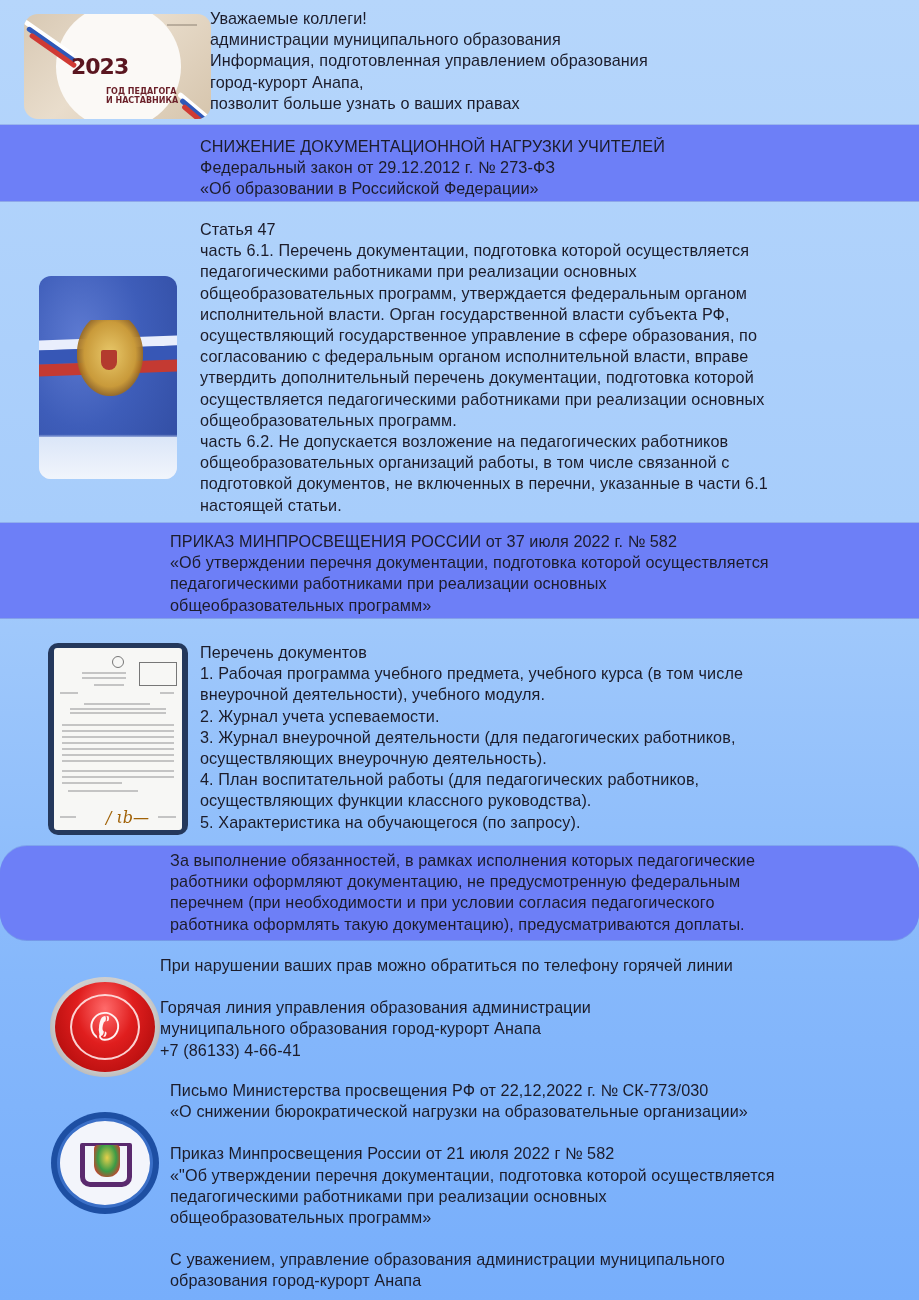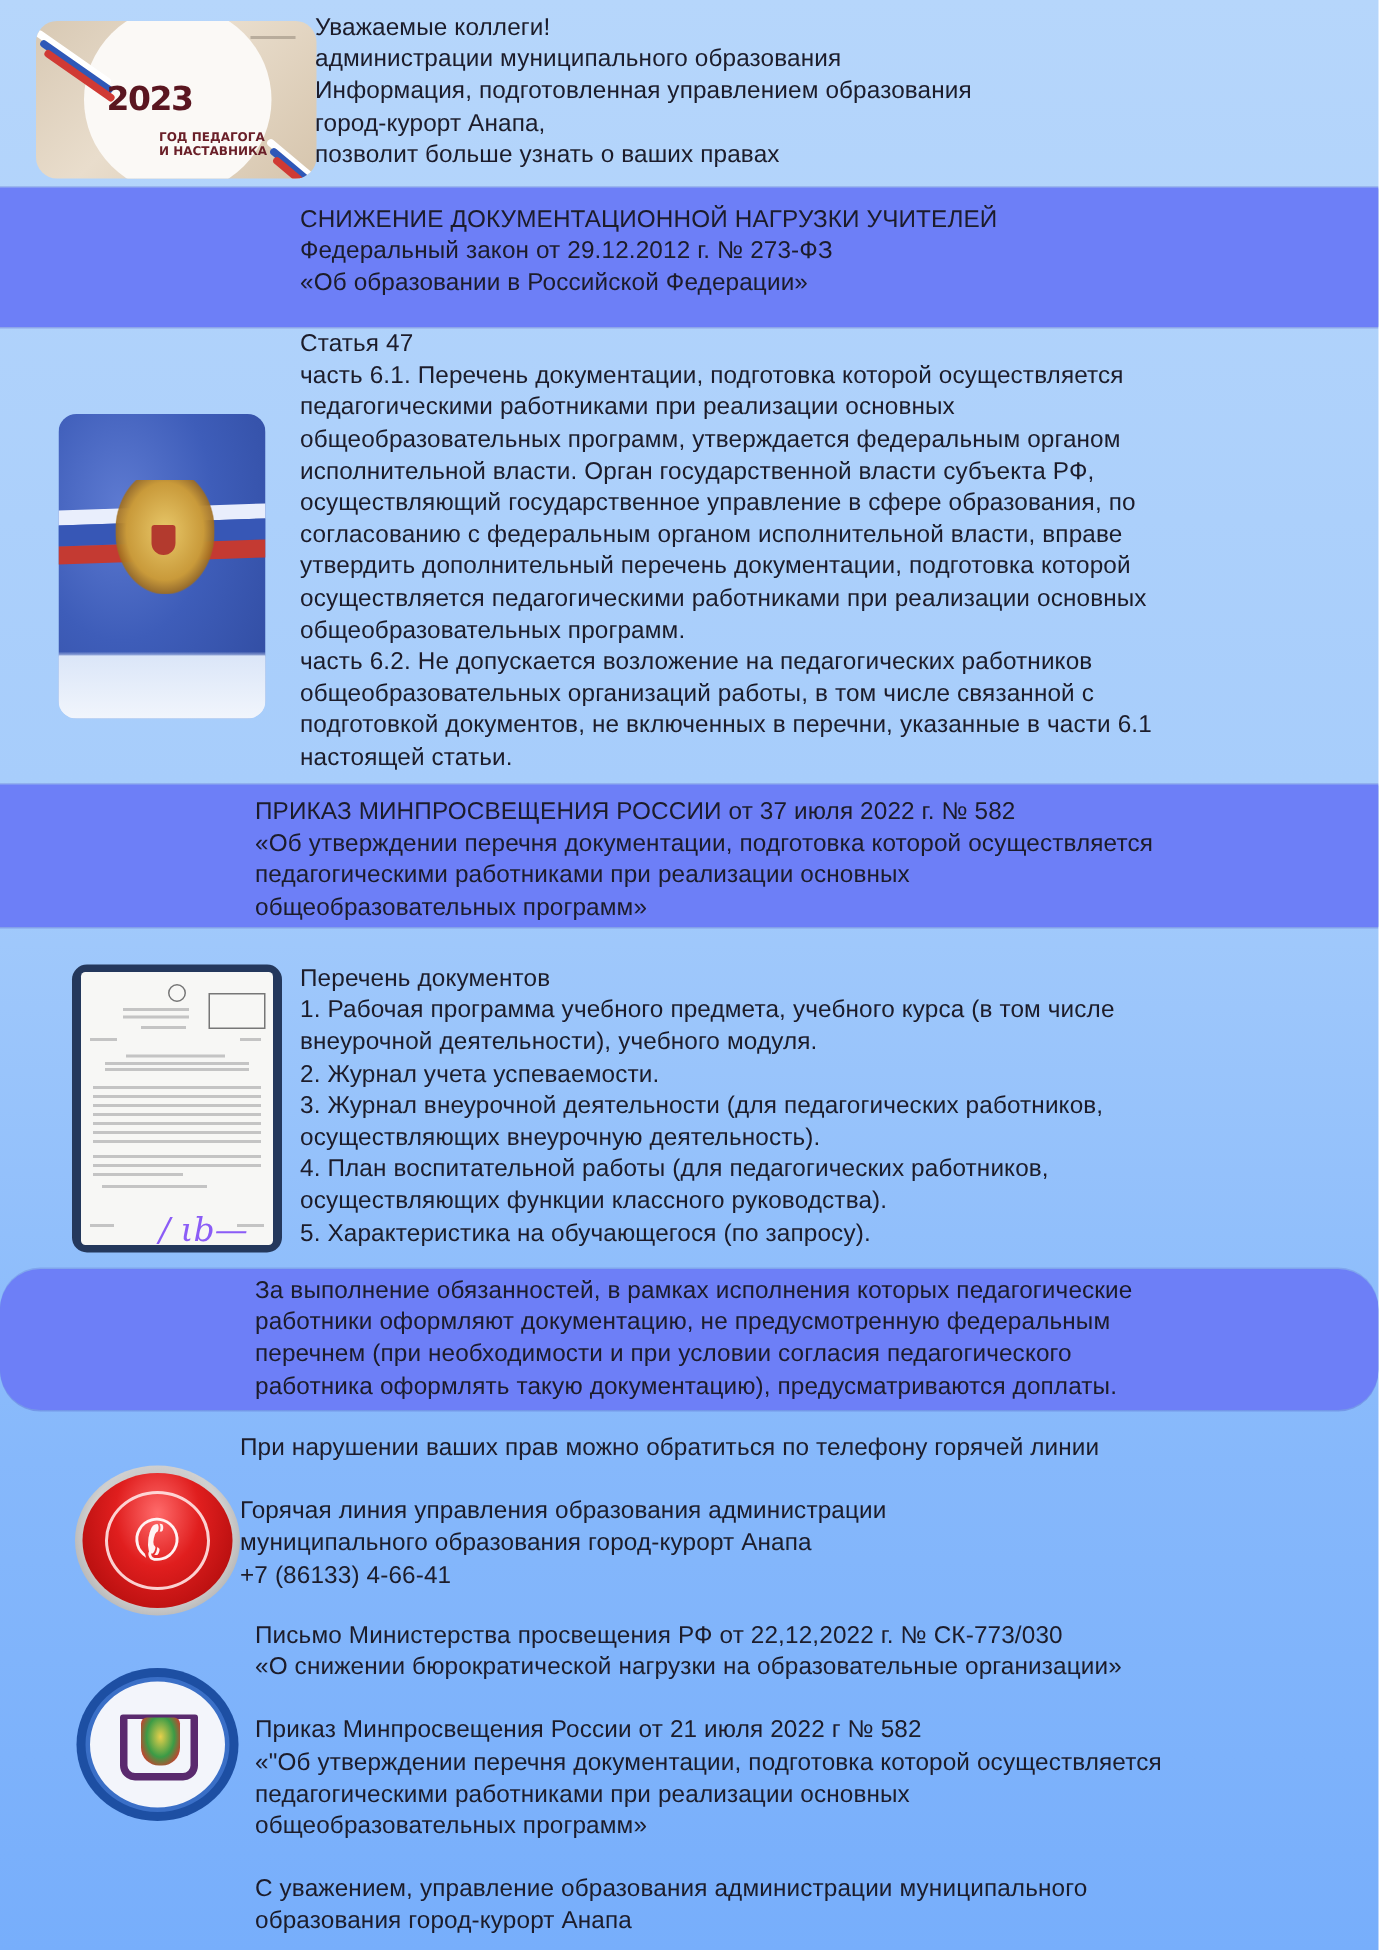--- a/index.html
+++ b/index.html
@@ -72,21 +72,21 @@
   .doc-frame {
     position: absolute; left: 48px; top: 643px; width: 140px; height: 192px;
     border-radius: 10px; background: #24385c; padding: 5px 6px;
   }
   .doc-paper {
     width: 100%; height: 100%; background: #f7f7f5; border-radius: 3px; position: relative; overflow: hidden;
   }
   .doc-paper .line { position: absolute; height: 2px; background: #9a9a9a; opacity: .55; }
   .doc-paper .seal { position: absolute; left: 58px; top: 8px; width: 12px; height: 12px; border-radius: 50%; border: 1px solid #777; }
   .doc-paper .stamp { position: absolute; right: 5px; top: 14px; width: 38px; height: 24px; border: 1px solid #777; }
-  .doc-paper .sig { position: absolute; left: 52px; top: 160px; font-size: 22px; color: #8b5cf6; font-family: "DejaVu Serif", serif; font-style: italic; }
+  .doc-paper .sig { position: absolute; left: 52px; top: 160px; font-size: 16px; color: #a16207; font-family: "DejaVu Serif", serif; font-style: italic; }
 
   
   .phone-btn {
     position: absolute; left: 50px; top: 977px; width: 110px; height: 100px;
     border-radius: 50%;
     background: radial-gradient(circle at 50% 45%, #a9a9a9 0%, #d0d0d0 60%, #8a8a8a 100%);
     padding: 5px;
   }
   .phone-btn .red {
     width: 100%; height: 100%; border-radius: 50%;
@@ -138,21 +138,21 @@
 </div>
 
 <div class="block txt" style="left:210px;top:8px;width:690px;">
   <div>Уважаемые коллеги!</div>
   <div>администрации муниципального образования</div>
   <div>Информация, подготовленная управлением образования</div>
   <div>город-курорт Анапа,</div>
   <div>позволит больше узнать о ваших правах</div>
 </div>
 
-<div class="band" style="top:125px;height:93px;">
+<div class="band" style="top:125px;height:76px;">
   <div class="txt" style="position:absolute;left:200px;top:11px;width:680px;">
     <div>СНИЖЕНИЕ ДОКУМЕНТАЦИОННОЙ НАГРУЗКИ УЧИТЕЛЕЙ</div>
     <div>Федеральный закон от 29.12.2012 г. № 273-ФЗ</div>
     <div>«Об образовании в Российской Федерации»</div>
   </div>
 </div>
 
 <div class="book">
   <div class="stripe-w"></div>
   <div class="stripe-b"></div>

